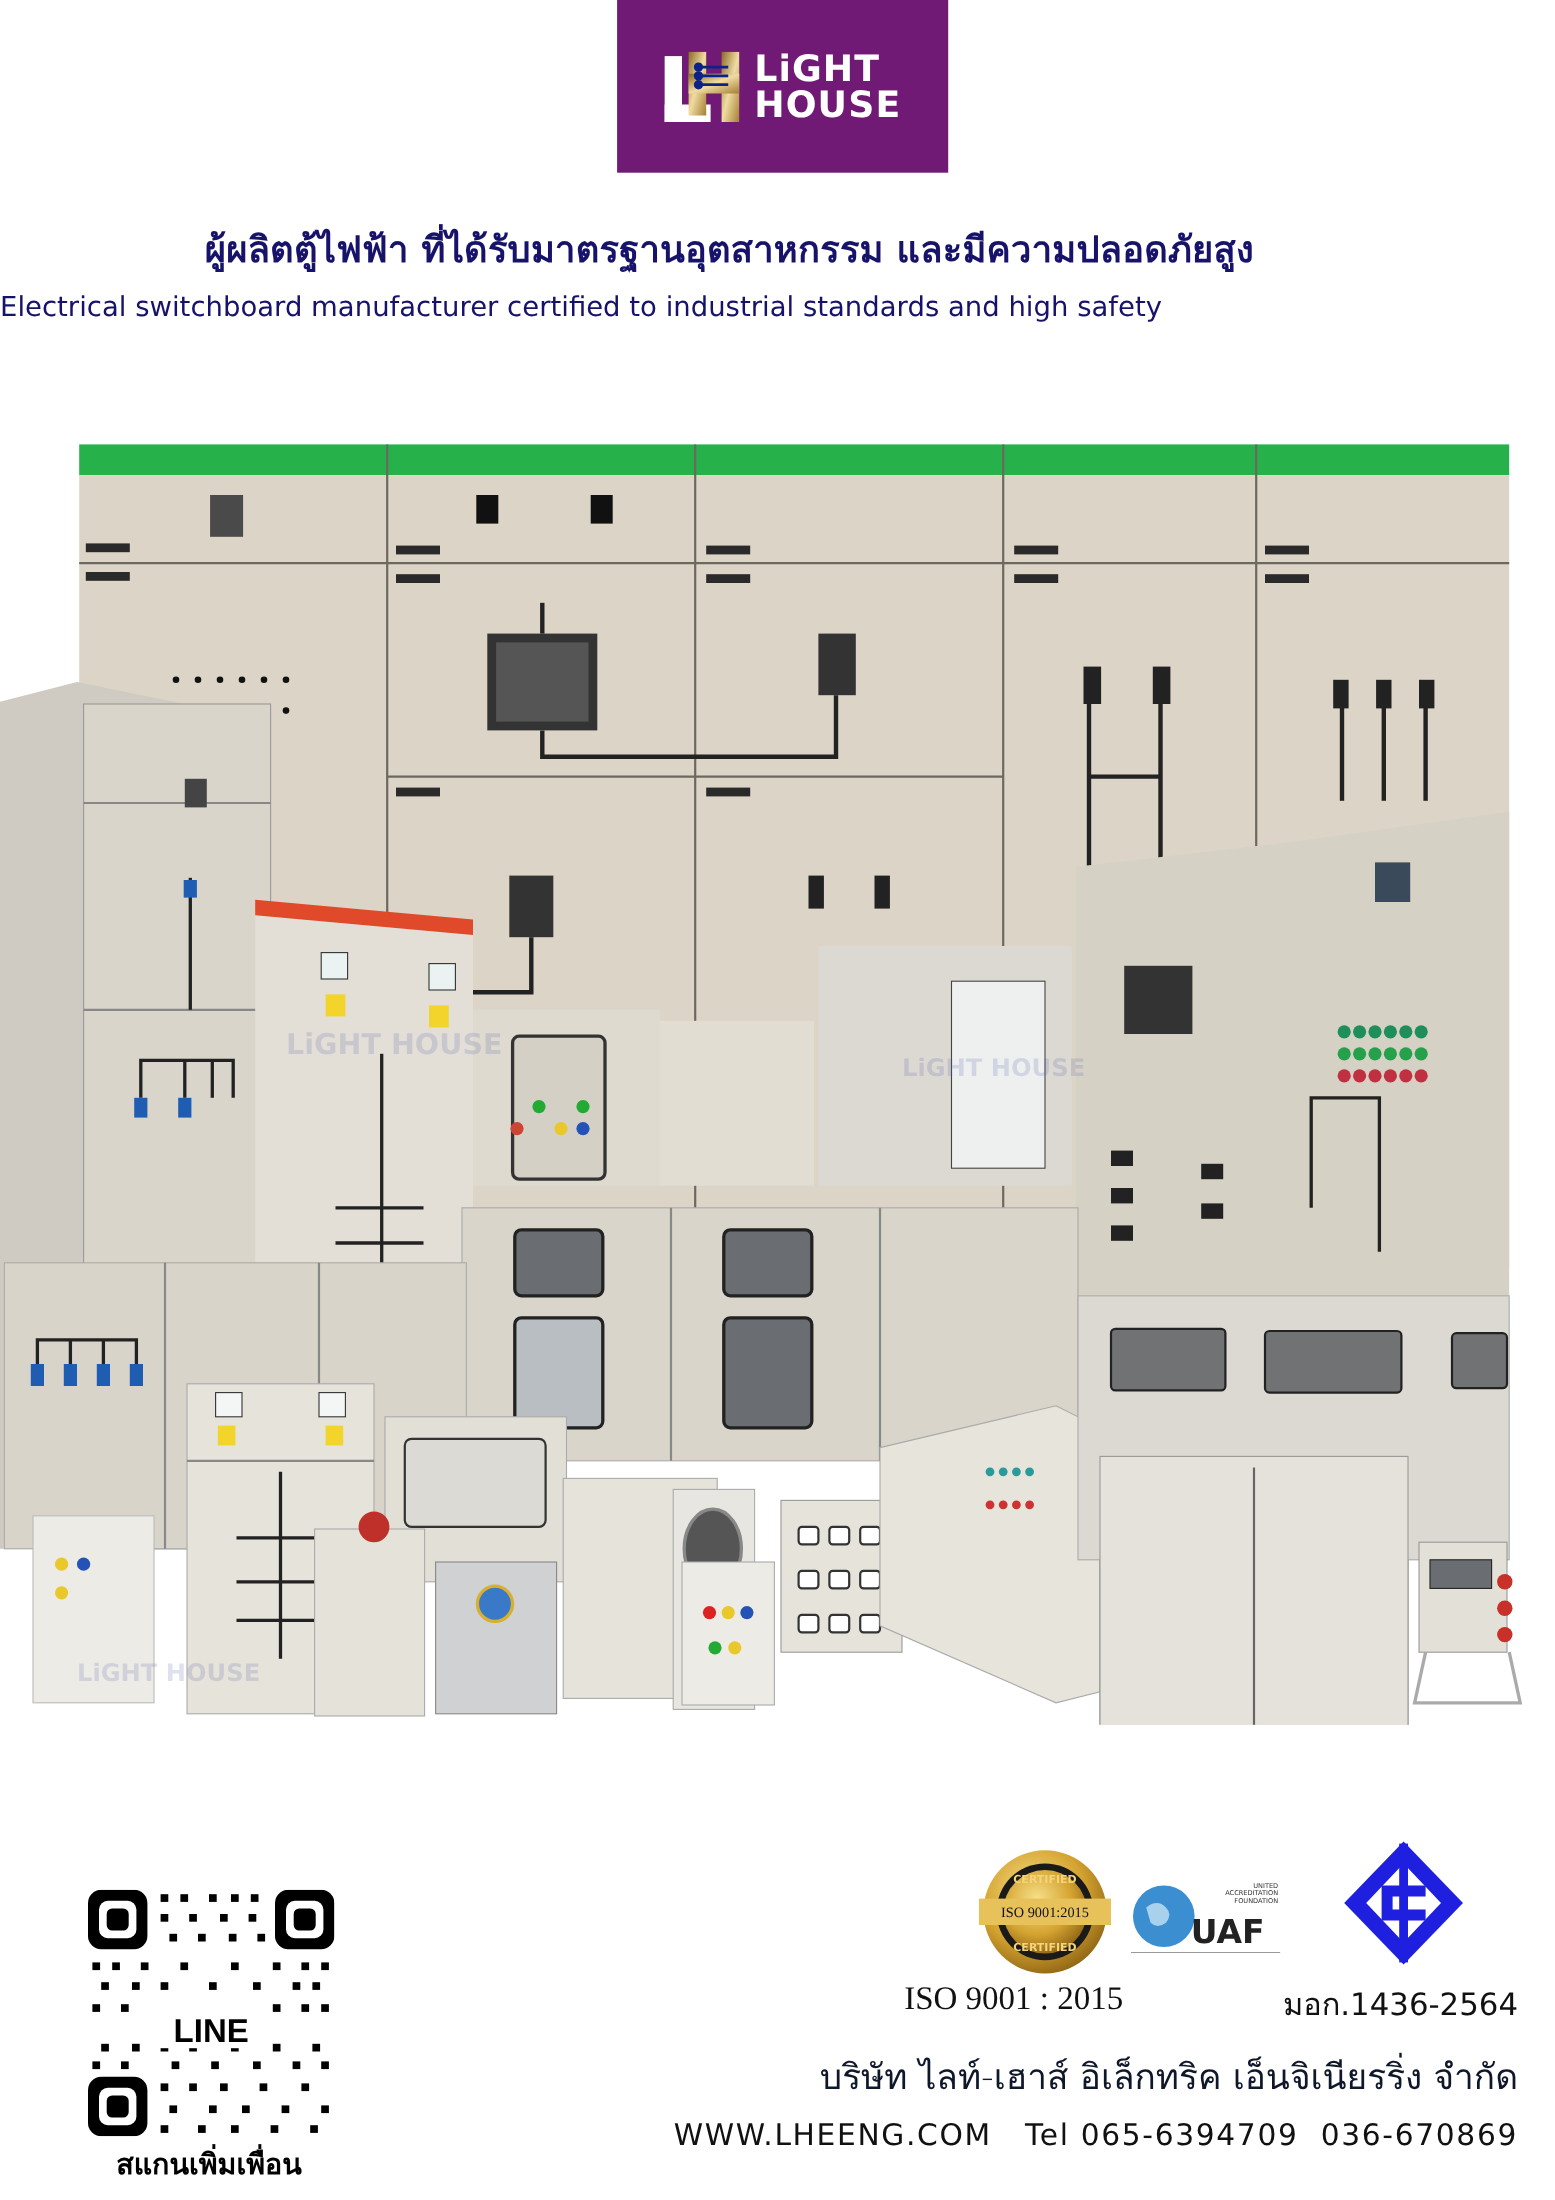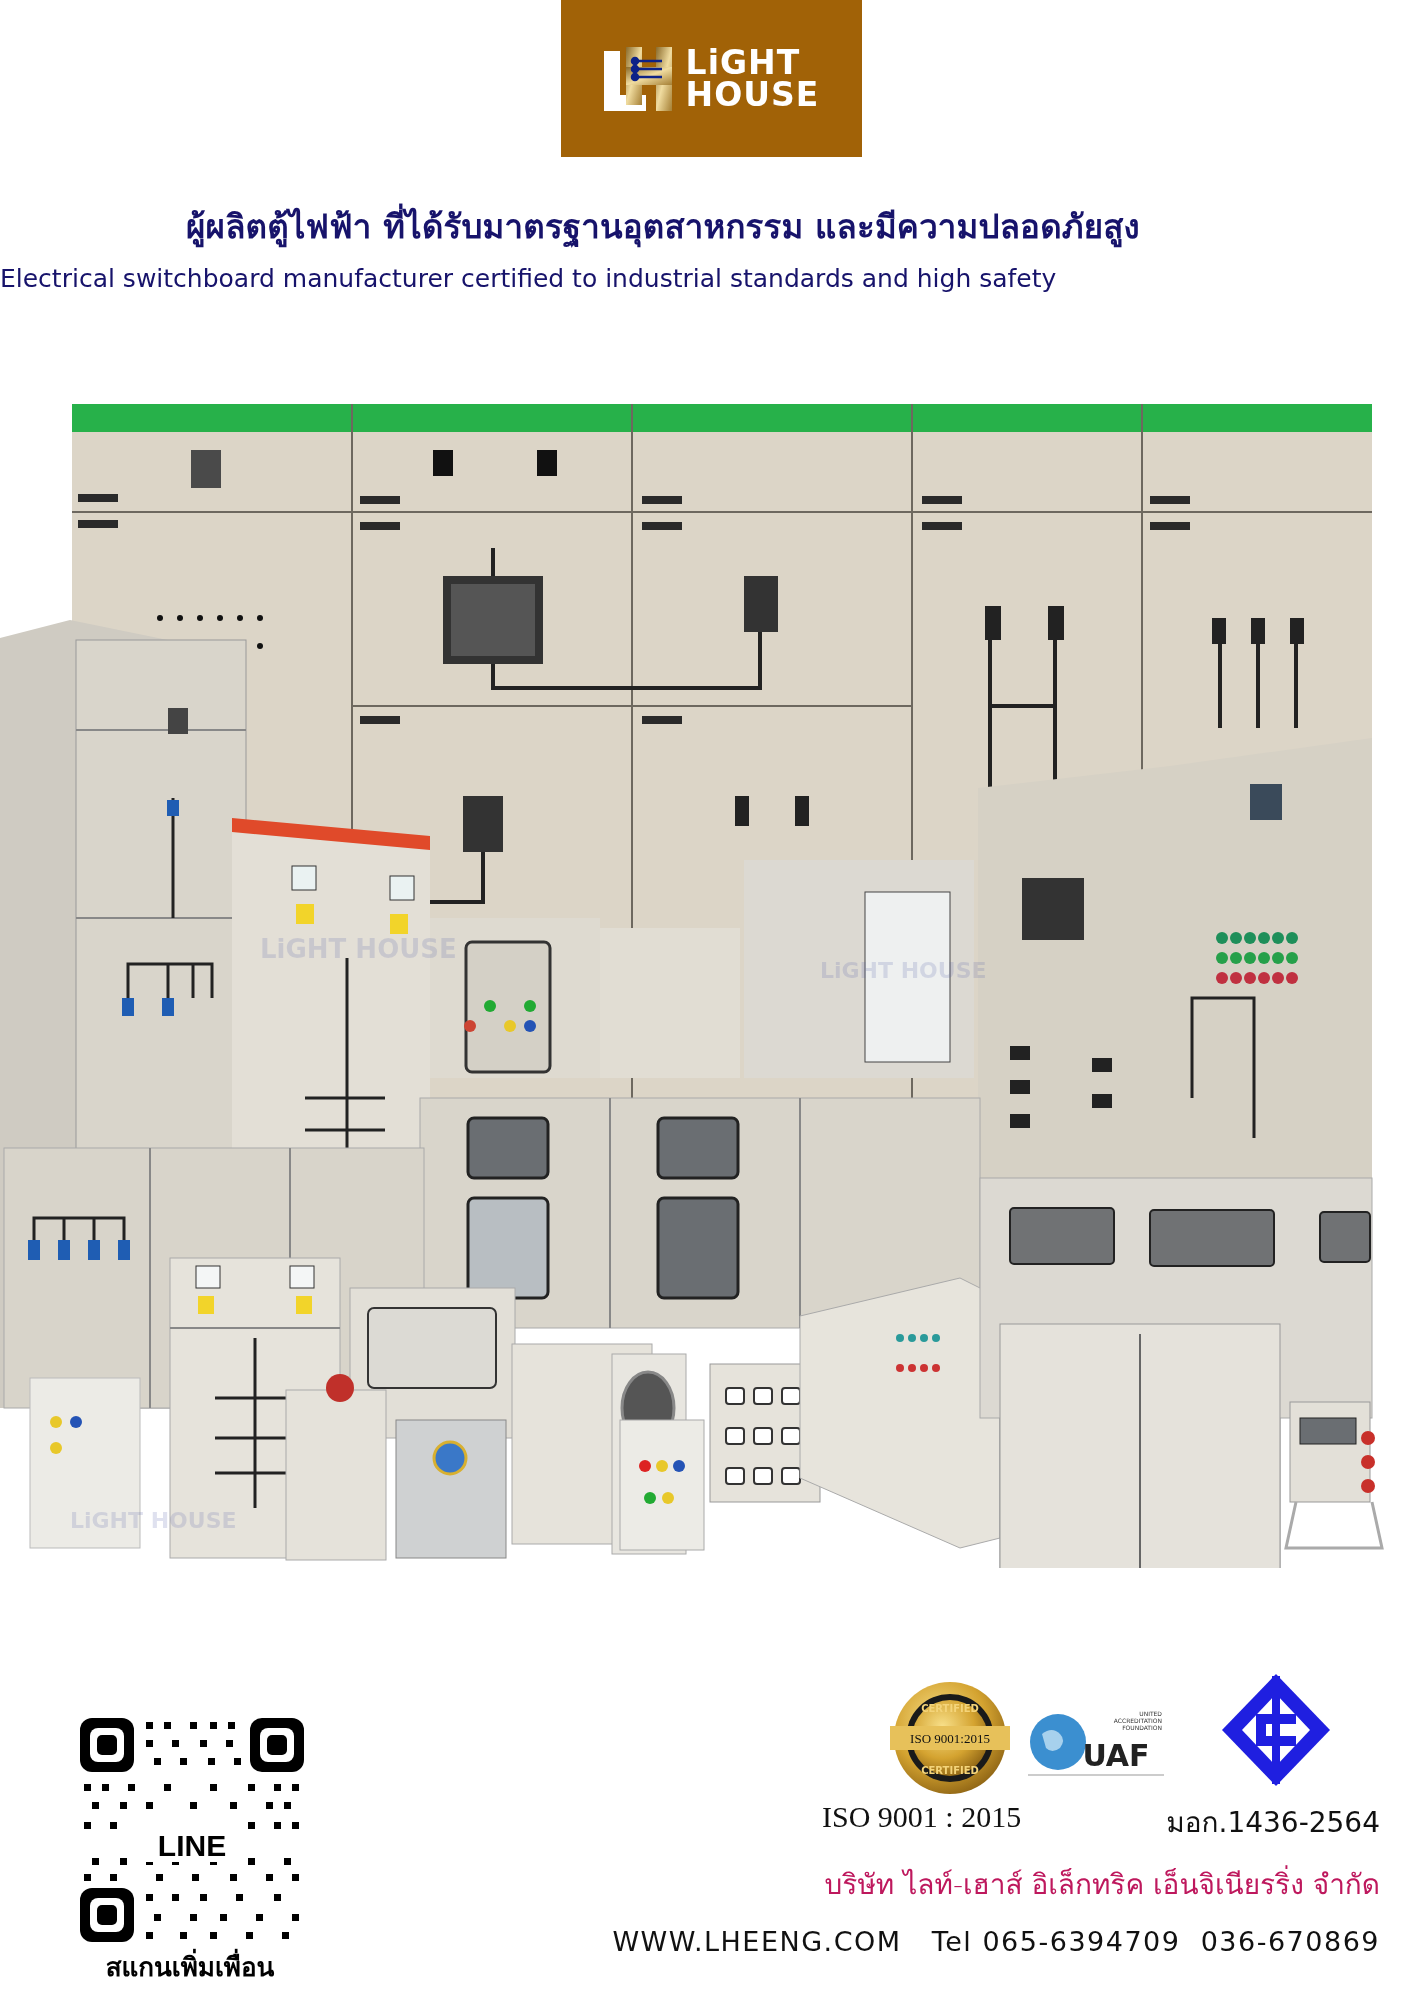--- a/index.html
+++ b/index.html
@@ -2,21 +2,21 @@
 <html><head>
 <meta charset="utf-8">
 <style>
   * { box-sizing: border-box; margin: 0; padding: 0; }
   html, body { width: 1414px; height: 2000px; background: #ffffff; overflow: hidden; }
   body { position: relative; font-family: "DejaVu Sans", sans-serif; color: #14146b; }
 
   
   .logo {
     position: absolute; left: 561px; top: 0; width: 301px; height: 157px;
-    background: #a16207; display: flex; align-items: center; justify-content: center; gap: 10px;
+    background: #701a75; display: flex; align-items: center; justify-content: center; gap: 10px;
   }
   .logo-mark { width: 72px; height: 64px; position: relative; }
   .logo-text { display: flex; flex-direction: column; line-height: 0.95; }
   .logo-text span { color: #fff; font-family: "DejaVu Sans", sans-serif; font-weight: bold; font-size: 33px; letter-spacing: 1px; }
 
   
   .headline-th {
     position: absolute; left: 0; top: 200px; width: 1326px; text-align: center;
     font-family: "DejaVu Sans", sans-serif; font-weight: bold; font-size: 33px; color: #17136b; letter-spacing: 0.2px;
   }
@@ -40,21 +40,21 @@
   .iso-label {
     position: absolute; left: 822px; top: 1800px;
     font-family: "Liberation Serif", serif; font-size: 30px; color: #111;
   }
   .tis-label {
     position: absolute; right: 34px; top: 1800px;
     font-family: "DejaVu Sans", sans-serif; font-size: 28px; color: #111;
   }
   .company {
     position: absolute; right: 34px; top: 1862px;
-    font-family: "DejaVu Sans", sans-serif; font-size: 28px; color: #be185d; font-weight: 300;
+    font-family: "DejaVu Sans", sans-serif; font-size: 32px; color: #0f172a; font-weight: 300;
   }
   .contact {
     position: absolute; right: 34px; top: 1926px;
     font-family: "DejaVu Sans", sans-serif; font-size: 27px; color: #111; letter-spacing: 1.5px; white-space: pre;
   }
 </style>
 </head>
 <body>
 
 <div class="logo">

